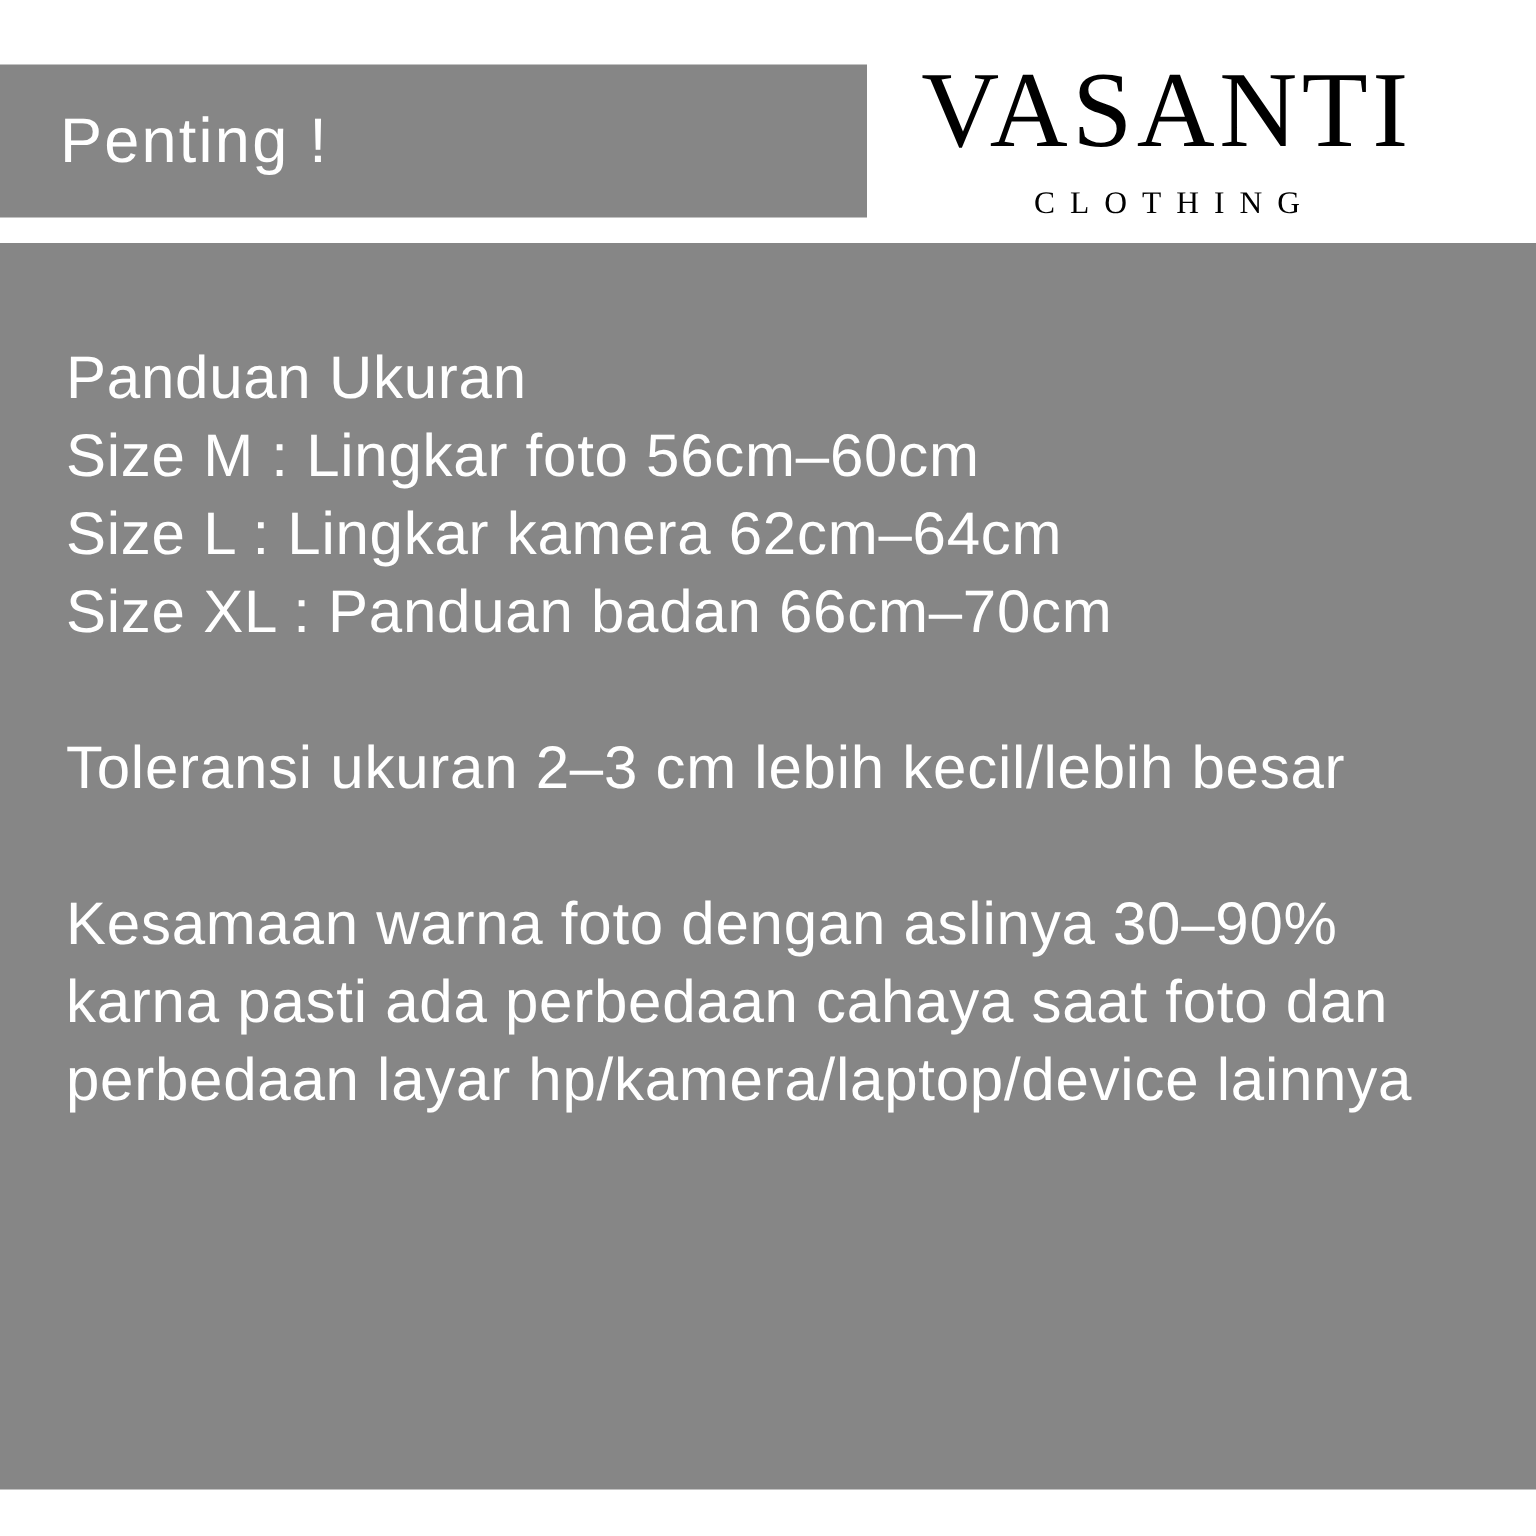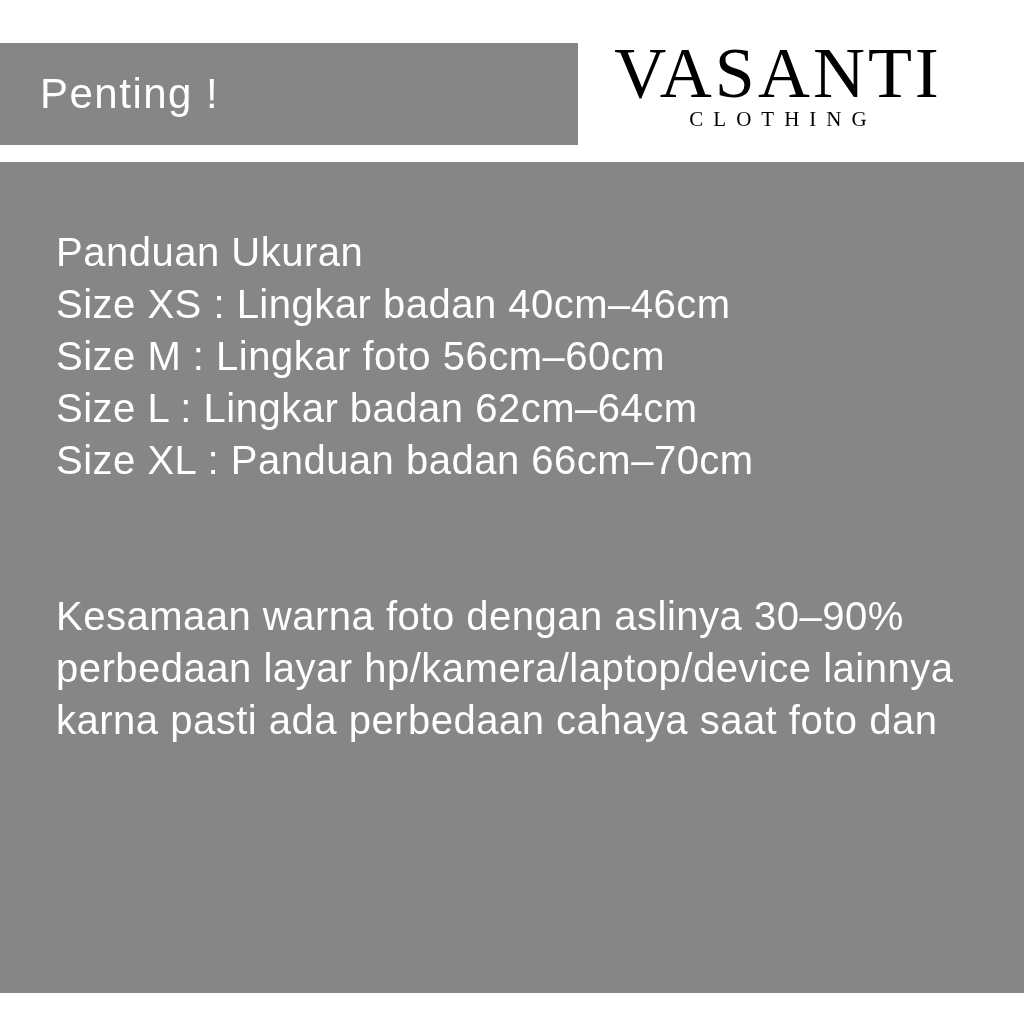--- a/index.html
+++ b/index.html
@@ -51,33 +51,34 @@
     line-height: 72px;
     letter-spacing: 3px;
     white-space: nowrap;
   }
   .logo-sub {
     font-family: "Liberation Serif", serif;
     font-size: 21px;
     line-height: 21px;
     letter-spacing: 10px;
     text-indent: 10px;
+    margin-top: 16px;
     white-space: nowrap;
   }
 
   
   .info-panel {
     position: absolute;
     left: 0;
     top: 162px;
     width: 1024px;
     height: 831px;
     background: #868686;
     box-sizing: border-box;
-    padding: 64px 20px 0 56px;
+    padding: 64px 20px 0 44px;
     color: #ffffff;
     font-size: 40px;
     font-weight: 300;
     line-height: 52px;
     letter-spacing: 0.5px;
   }
   .text-line {
     height: 52px;
     white-space: nowrap;
   }
@@ -94,28 +95,28 @@
     <span class="header-title">Penting !</span>
   </div>
 
   <div class="logo">
     <div class="logo-name">VASANTI</div>
     <div class="logo-sub">CLOTHING</div>
   </div>
 
   <div class="info-panel">
     <div class="text-line">Panduan Ukuran</div>
-    <div class="text-line">Size XS : Lingkar badan 40cm–46cm</div>
     <div class="text-line">Size M : Lingkar foto 56cm–60cm</div>
-    <div class="text-line">Size L : Lingkar badan 62cm–64cm</div>
+    <div class="text-line">Size L : Lingkar kamera 62cm–64cm</div>
     <div class="text-line">Size XL : Panduan badan 66cm–70cm</div>
 
     <div class="spacer-line"></div>
 
+    <div class="text-line">Toleransi ukuran 2–3 cm lebih kecil/lebih besar</div>
 
     <div class="spacer-line"></div>
 
     <div class="text-line">Kesamaan warna foto dengan aslinya 30–90%</div>
+    <div class="text-line">karna pasti ada perbedaan cahaya saat foto dan</div>
     <div class="text-line">perbedaan layar hp/kamera/laptop/device lainnya</div>
-    <div class="text-line">karna pasti ada perbedaan cahaya saat foto dan</div>
   </div>
 
 </div>
 
 </body></html>

